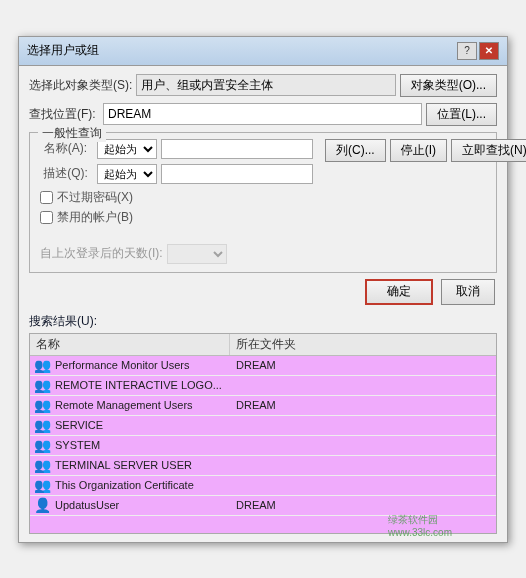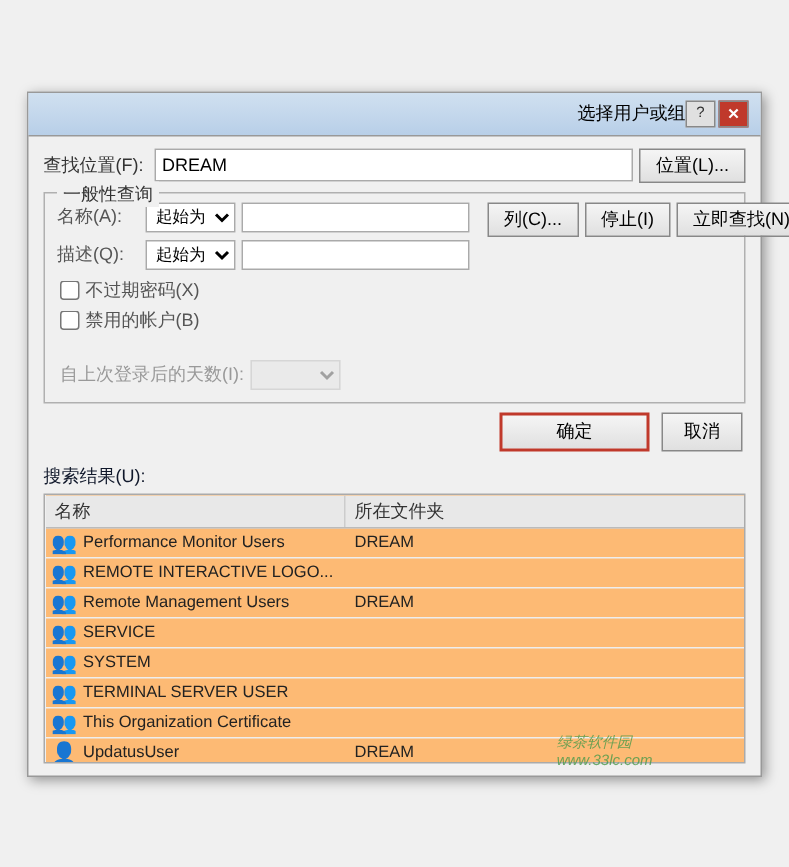--- a/index.html
+++ b/index.html
@@ -18,21 +18,21 @@
       width: 490px;
       background: #f0f0f0;
       border: 1px solid #999;
       box-shadow: 2px 2px 8px rgba(0,0,0,0.4);
       position: relative;
     }
     .title-bar {
       background: linear-gradient(to bottom, #d0e0f0, #b8cfe8);
       padding: 5px 8px;
       display: flex;
-      justify-content: flex-end;
+      justify-content: space-between;
       align-items: center;
       border-bottom: 1px solid #999;
     }
     .title-bar-text {
       font-size: 12px;
       color: #000;
       font-weight: normal;
     }
     .title-bar-controls {
       display: flex;
@@ -112,20 +112,21 @@
     .group-inner-row {
       display: flex;
       align-items: center;
       margin-bottom: 5px;
       gap: 4px;
     }
     .small-label {
       font-size: 12px;
       color: #555;
       min-width: 55px;
+      text-align: center;
     }
     .small-combo {
       width: 60px;
       height: 20px;
       font-size: 11px;
       border: 1px solid #aaa;
       background: white;
       padding: 0 2px;
     }
     .small-input {
@@ -198,41 +199,41 @@
     .bottom-buttons {
       display: flex;
       align-items: center;
       justify-content: flex-end;
       gap: 8px;
       margin-bottom: 8px;
       padding-right: 2px;
     }
     .btn-confirm {
       height: 26px;
-      padding: 0 36px;
+      padding: 0 20px;
       font-size: 12px;
       border: 2px solid #c0392b;
       background: linear-gradient(to bottom, #f5f5f5, #e0e0e0);
       cursor: pointer;
       font-family: "Microsoft YaHei", sans-serif;
       color: #000;
     }
     .btn-cancel {
       height: 26px;
       padding: 0 14px;
       font-size: 12px;
       border: 1px solid #888;
       background: linear-gradient(to bottom, #f5f5f5, #e0e0e0);
       cursor: pointer;
       font-family: "Microsoft YaHei", sans-serif;
     }
     .table-container {
       border: 1px solid #aaa;
-      background: #fdba74;
-      height: 180px;
+      background: #f0abfc;
+      height: 201px;
       overflow-y: auto;
       overflow-x: hidden;
     }
     .table-header {
       display: flex;
       background: #e8e8e8;
       border-bottom: 1px solid #bbb;
       font-size: 12px;
       color: #333;
       position: sticky;
@@ -273,42 +274,46 @@
       white-space: nowrap;
     }
     .row-icon {
       font-size: 14px;
       color: #666;
       min-width: 18px;
     }
     .watermark {
       position: absolute;
       bottom: 4px;
-      right: 72px;
+      right: 55px;
       font-size: 10px;
       color: #4a9a4a;
       opacity: 0.8;
-      font-style: italic;
     }
   </style>
 </head>
 <body>
 
 <div class="dialog">
 
   <div class="title-bar">
     <span class="title-bar-text">选择用户或组</span>
     <div class="title-bar-controls">
       <div class="title-btn help">?</div>
       <div class="title-btn close">✕</div>
     </div>
   </div>
 
   <div class="dialog-body">
 
+    <div class="form-row">
+      <span class="form-label">选择此对象类型(S):</span>
+      <input class="form-input readonly" type="text" readonly="" value="用户、组或内置安全主体" style="">
+      <button class="btn">对象类型(O)...</button>
+    </div>
 
     <div class="form-row">
       <span class="form-label">查找位置(F):</span>
       <input class="form-input" type="text" value="DREAM" style="">
       <button class="btn">位置(L)...</button>
     </div>
 
     <div class="group-box">
       <span class="group-box-title">一般性查询</span>
 

